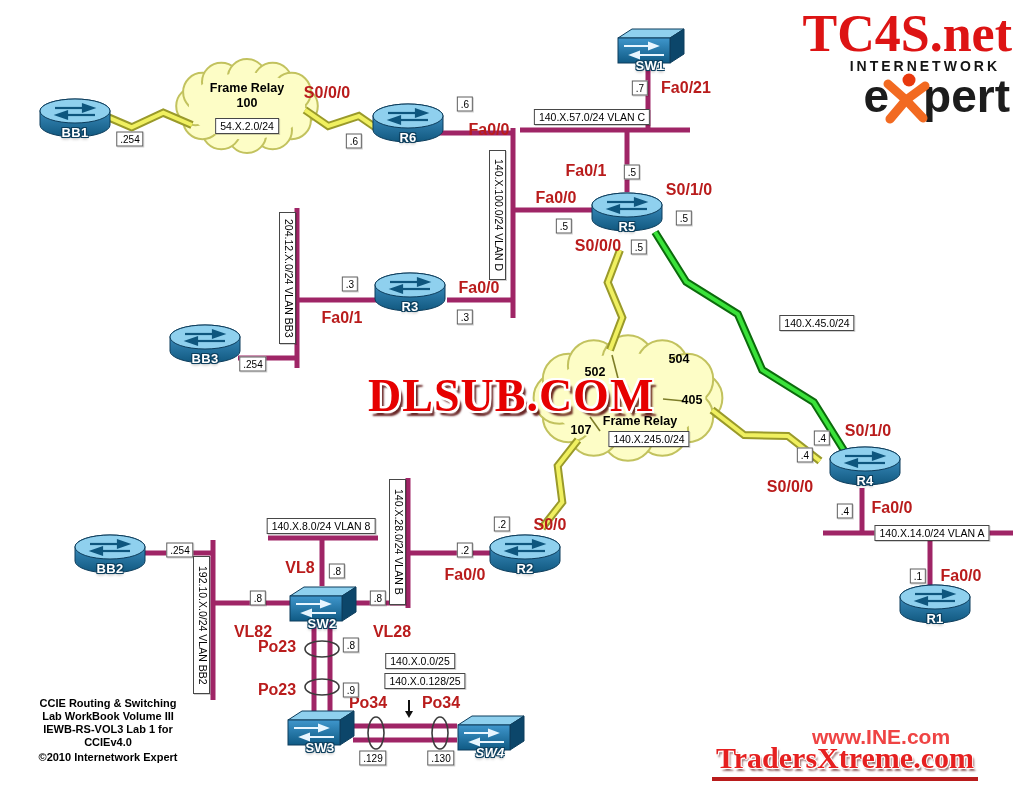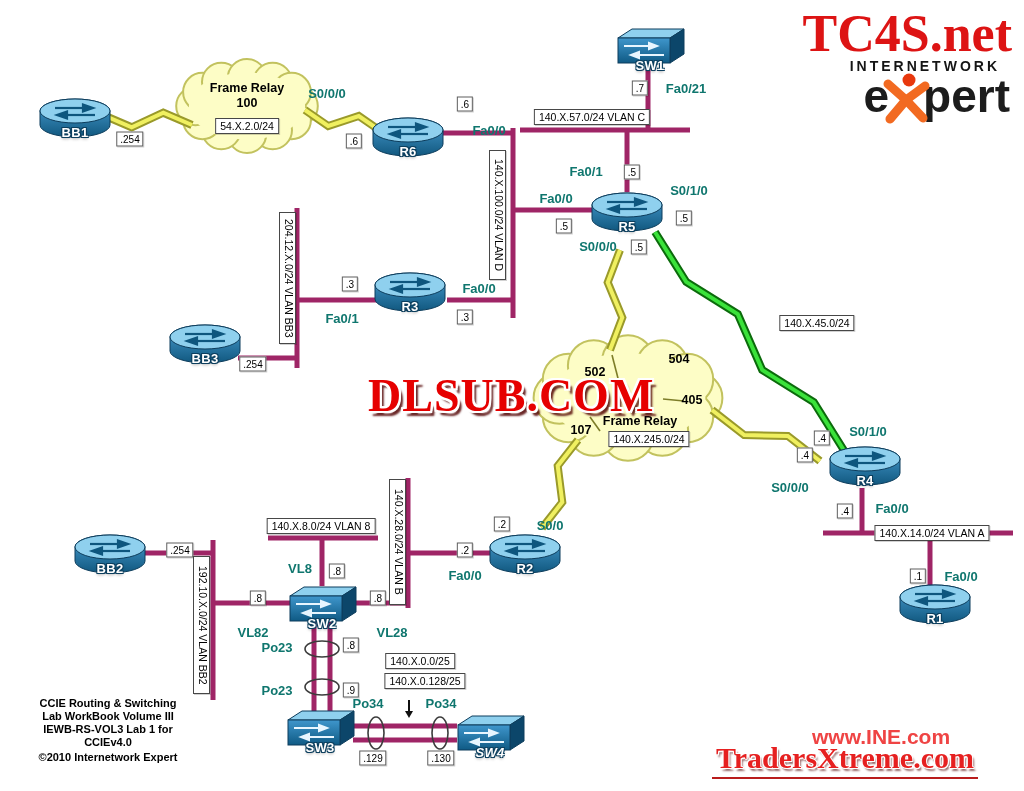--- a/index.html
+++ b/index.html
@@ -9,42 +9,42 @@
 
   
   .device{position:absolute;width:76px;text-align:center;z-index:30}
   .device.switch{width:70px}
   .dev-label{position:relative;display:block;color:#fff;font-weight:bold;font-size:13px;letter-spacing:.3px;
     text-shadow:-1px -1px 0 #0c3f5e,1px -1px 0 #0c3f5e,-1px 1px 0 #0c3f5e,1px 1px 0 #0c3f5e,0 2px 3px rgba(0,0,0,.35)}
   .router .dev-label{margin-top:-18px}
   .switch .dev-label{margin-top:-12px}
 
   
-  .iface{position:absolute;transform:translate(-50%,-50%);font-size:13px;font-weight:bold;color:#0f766e;white-space:nowrap;z-index:20}
+  .iface{position:absolute;transform:translate(-50%,-50%);font-size:16px;font-weight:bold;color:#b91c1c;white-space:nowrap;z-index:20}
   .cloudlbl{position:absolute;transform:translate(-50%,-50%);font-size:12.5px;font-weight:bold;color:#000;white-space:nowrap;z-index:12}
   .ipbox{position:absolute;transform:translate(-50%,-50%);font-size:10px;background:#fff;border:1px solid #5e5e5e;
     padding:0 3px;line-height:13px;white-space:nowrap;z-index:22;box-shadow:1px 1px 0 rgba(0,0,0,.18)}
   .subnetbox{position:absolute;transform:translate(-50%,-50%);font-size:10.5px;background:#fff;border:1px solid #474747;
     padding:1px 4px;line-height:12px;white-space:nowrap;z-index:22;box-shadow:1px 1px 0 rgba(0,0,0,.18)}
   .vbox{position:absolute;writing-mode:vertical-rl;font-size:10.5px;background:#fff;border:1px solid #474747;
     width:17px;text-align:center;white-space:nowrap;z-index:22;padding:3px 0;box-shadow:1px 1px 0 rgba(0,0,0,.18)}
 
   
   .tc4s{position:absolute;right:12px;top:4px;font-family:"Liberation Serif",serif;font-weight:bold;font-size:52px;
     color:#dd1414;z-index:45;white-space:nowrap}
   .inw{position:absolute;right:24px;top:58px;font-size:14px;font-weight:bold;letter-spacing:3px;color:#151515;z-index:45}
   .expert-row{position:absolute;right:14px;top:70px;z-index:44;display:flex;align-items:center;
     font-size:46px;font-weight:bold;color:#1c1c1c;line-height:1}
   .logo-fig{margin:0 -7px;position:relative;top:2px}
   .dlsub{position:absolute;left:368px;top:369px;font-family:"Liberation Serif",serif;font-weight:bold;font-size:46px;
     letter-spacing:1px;color:#e60000;z-index:50;white-space:nowrap;
     text-shadow:-2px 0 0 #fff,2px 0 0 #fff,0 -2px 0 #fff,0 2px 0 #fff,-2px -2px 0 #fff,2px 2px 0 #fff,-2px 2px 0 #fff,2px -2px 0 #fff,4px 5px 2px rgba(80,0,0,.85)}
   .ine{position:absolute;left:812px;top:725px;font-size:21px;font-weight:bold;color:#ef4444;z-index:45}
   .traders{position:absolute;left:712px;top:741px;font-family:"Liberation Serif",serif;font-weight:bold;font-size:30px;
-    color:#e62020;z-index:50;white-space:nowrap;padding:0 4px 2px 4px;border-bottom:2px solid #b91c1c;
+    color:#e62020;z-index:50;white-space:nowrap;padding:0 4px 2px 4px;border-bottom:4px solid #b91c1c;
     text-shadow:-1px 0 0 #fff,1px 0 0 #fff,0 -1px 0 #fff,0 1px 0 #fff,-1px -1px 0 #fff,1px 1px 0 #fff,2px 3px 2px rgba(80,0,0,.6)}
   .credits{position:absolute;left:12px;top:697px;width:192px;text-align:center;font-size:11px;font-weight:bold;
     color:#000;z-index:45;line-height:13px}
   .credit-line{min-height:13px}
   .credit-line:last-child{margin-top:2px}
 </style>
 </head>
 <body>
 
 <div id="stage">
@@ -234,21 +234,21 @@
     <div class="device router" style="left: 37px; top: 97px;"><svg width="76" height="42" viewBox="0 0 76 42">
         <path d="M3 14 A35 12 0 0 1 73 14 L73 28 A35 12 0 0 1 3 28 Z" fill="url(#routerGrad)" stroke="#0d3d5c" stroke-width="1"></path>
         <ellipse cx="38" cy="14" rx="35" ry="12" fill="#8fd0ee" stroke="#0d3d5c" stroke-width="1"></ellipse>
         <g stroke="#0e567e" stroke-width="2.2" fill="#0e567e">
           <line x1="18" y1="11" x2="47" y2="11"></line>
           <polygon points="46,7.5 56,11 46,14.5"></polygon>
           <line x1="58" y1="18" x2="29" y2="18"></line>
           <polygon points="30,14.5 20,18 30,21.5"></polygon>
         </g>
       </svg><span class="dev-label">BB1</span></div>
-    <div class="device router" style="left: 370px; top: 116px;"><svg width="76" height="42" viewBox="0 0 76 42">
+    <div class="device router" style="left: 370px; top: 102px;"><svg width="76" height="42" viewBox="0 0 76 42">
         <path d="M3 14 A35 12 0 0 1 73 14 L73 28 A35 12 0 0 1 3 28 Z" fill="url(#routerGrad)" stroke="#0d3d5c" stroke-width="1"></path>
         <ellipse cx="38" cy="14" rx="35" ry="12" fill="#8fd0ee" stroke="#0d3d5c" stroke-width="1"></ellipse>
         <g stroke="#0e567e" stroke-width="2.2" fill="#0e567e">
           <line x1="18" y1="11" x2="47" y2="11"></line>
           <polygon points="46,7.5 56,11 46,14.5"></polygon>
           <line x1="58" y1="18" x2="29" y2="18"></line>
           <polygon points="30,14.5 20,18 30,21.5"></polygon>
         </g>
       </svg><span class="dev-label">R6</span></div>
     <div class="device switch" style="left: 615px; top: 26px;"><svg width="70" height="40" viewBox="0 0 70 40">

